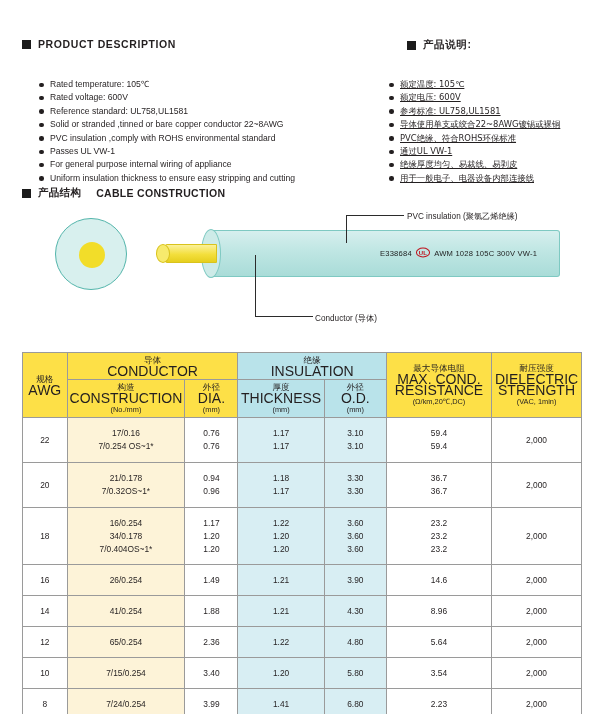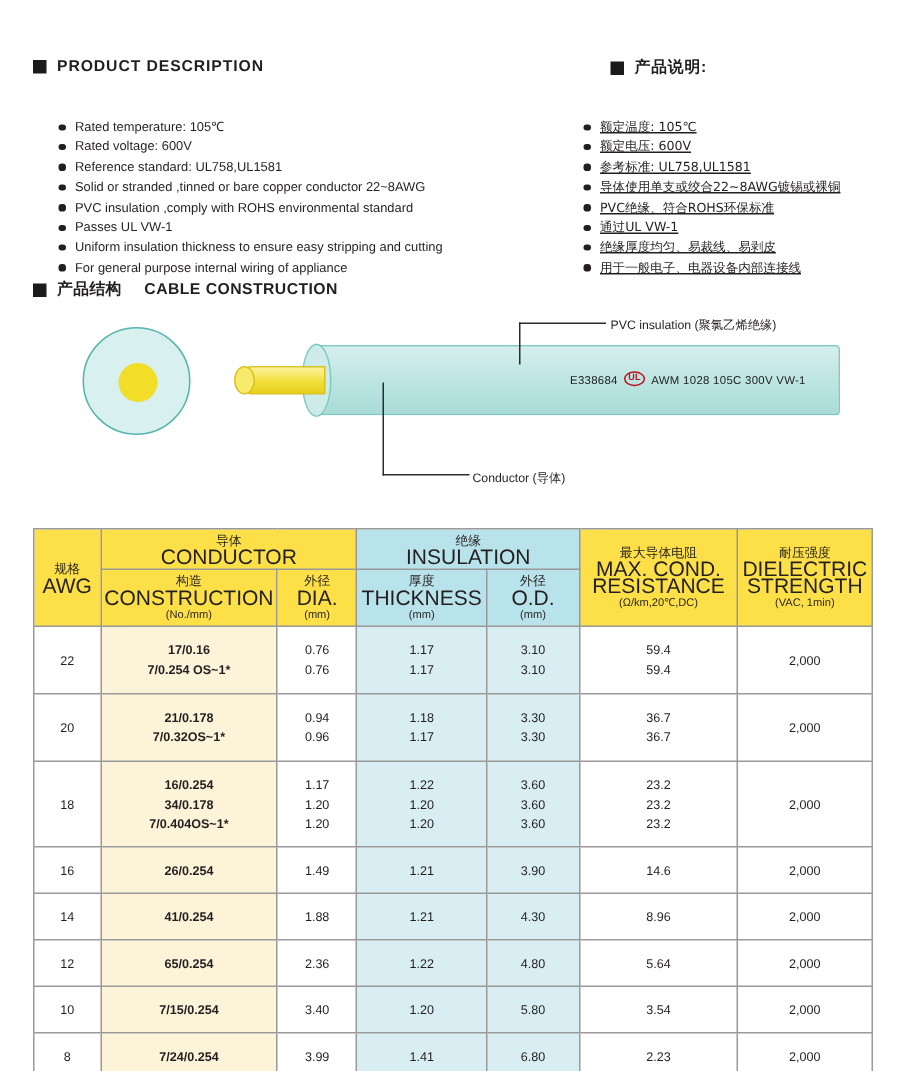--- a/index.html
+++ b/index.html
@@ -83,21 +83,21 @@
   }
   table td,table th{border:1px solid #9a9a9a;padding:0;text-align:center;
     vertical-align:middle;font-weight:normal;}
   thead td{background:#fde047;line-height:11px;padding:2px 2px;}
   thead td.ins{background:#b9e3ea;}
   .hd-cn{font-size:8.6px;}
   .hd-en{font-size:14px;}
   .hd-sm{font-size:7.4px;}
 
   tbody td{height:30px;line-height:12px;}
-  tbody td.constr{background:#fdf3d8;font-weight:bold;}
+  tbody td.constr{background:#fdf3d8;}
   tbody td.ins-c{background:#d8eef3;}
   .multi{line-height:13px;}
   tbody tr.tall td{height:44px;}
   tbody tr.tall3 td{height:56px;}
   .nowrap{white-space:nowrap;}
 </style>
 </head>
 <body>
 
 <div class="page">
@@ -112,22 +112,22 @@
     <span class="sec-title">产品说明:</span>
   </div>
 
   <ul class="bl" id="desc-list">
     <li>Rated temperature: 105℃</li>
     <li>Rated voltage: 600V</li>
     <li>Reference standard: UL758,UL1581</li>
     <li>Solid or stranded ,tinned or bare copper conductor 22~8AWG</li>
     <li>PVC insulation ,comply with ROHS environmental standard</li>
     <li>Passes UL VW-1</li>
+    <li>For general purpose internal wiring of appliance</li>
     <li>Uniform insulation thickness to ensure easy stripping and cutting</li>
-    <li>For general purpose internal wiring of appliance</li>
   </ul>
 
   <ul class="bl" id="spec-list">
     <li>额定温度: 105℃</li>
     <li>额定电压: 600V</li>
     <li>参考标准: UL758,UL1581</li>
     <li>导体使用单支或绞合22~8AWG镀锡或裸铜</li>
     <li>PVC绝缘、符合ROHS环保标准</li>
     <li>通过UL VW-1</li>
     <li>绝缘厚度均匀、易裁线、易剥皮</li>

